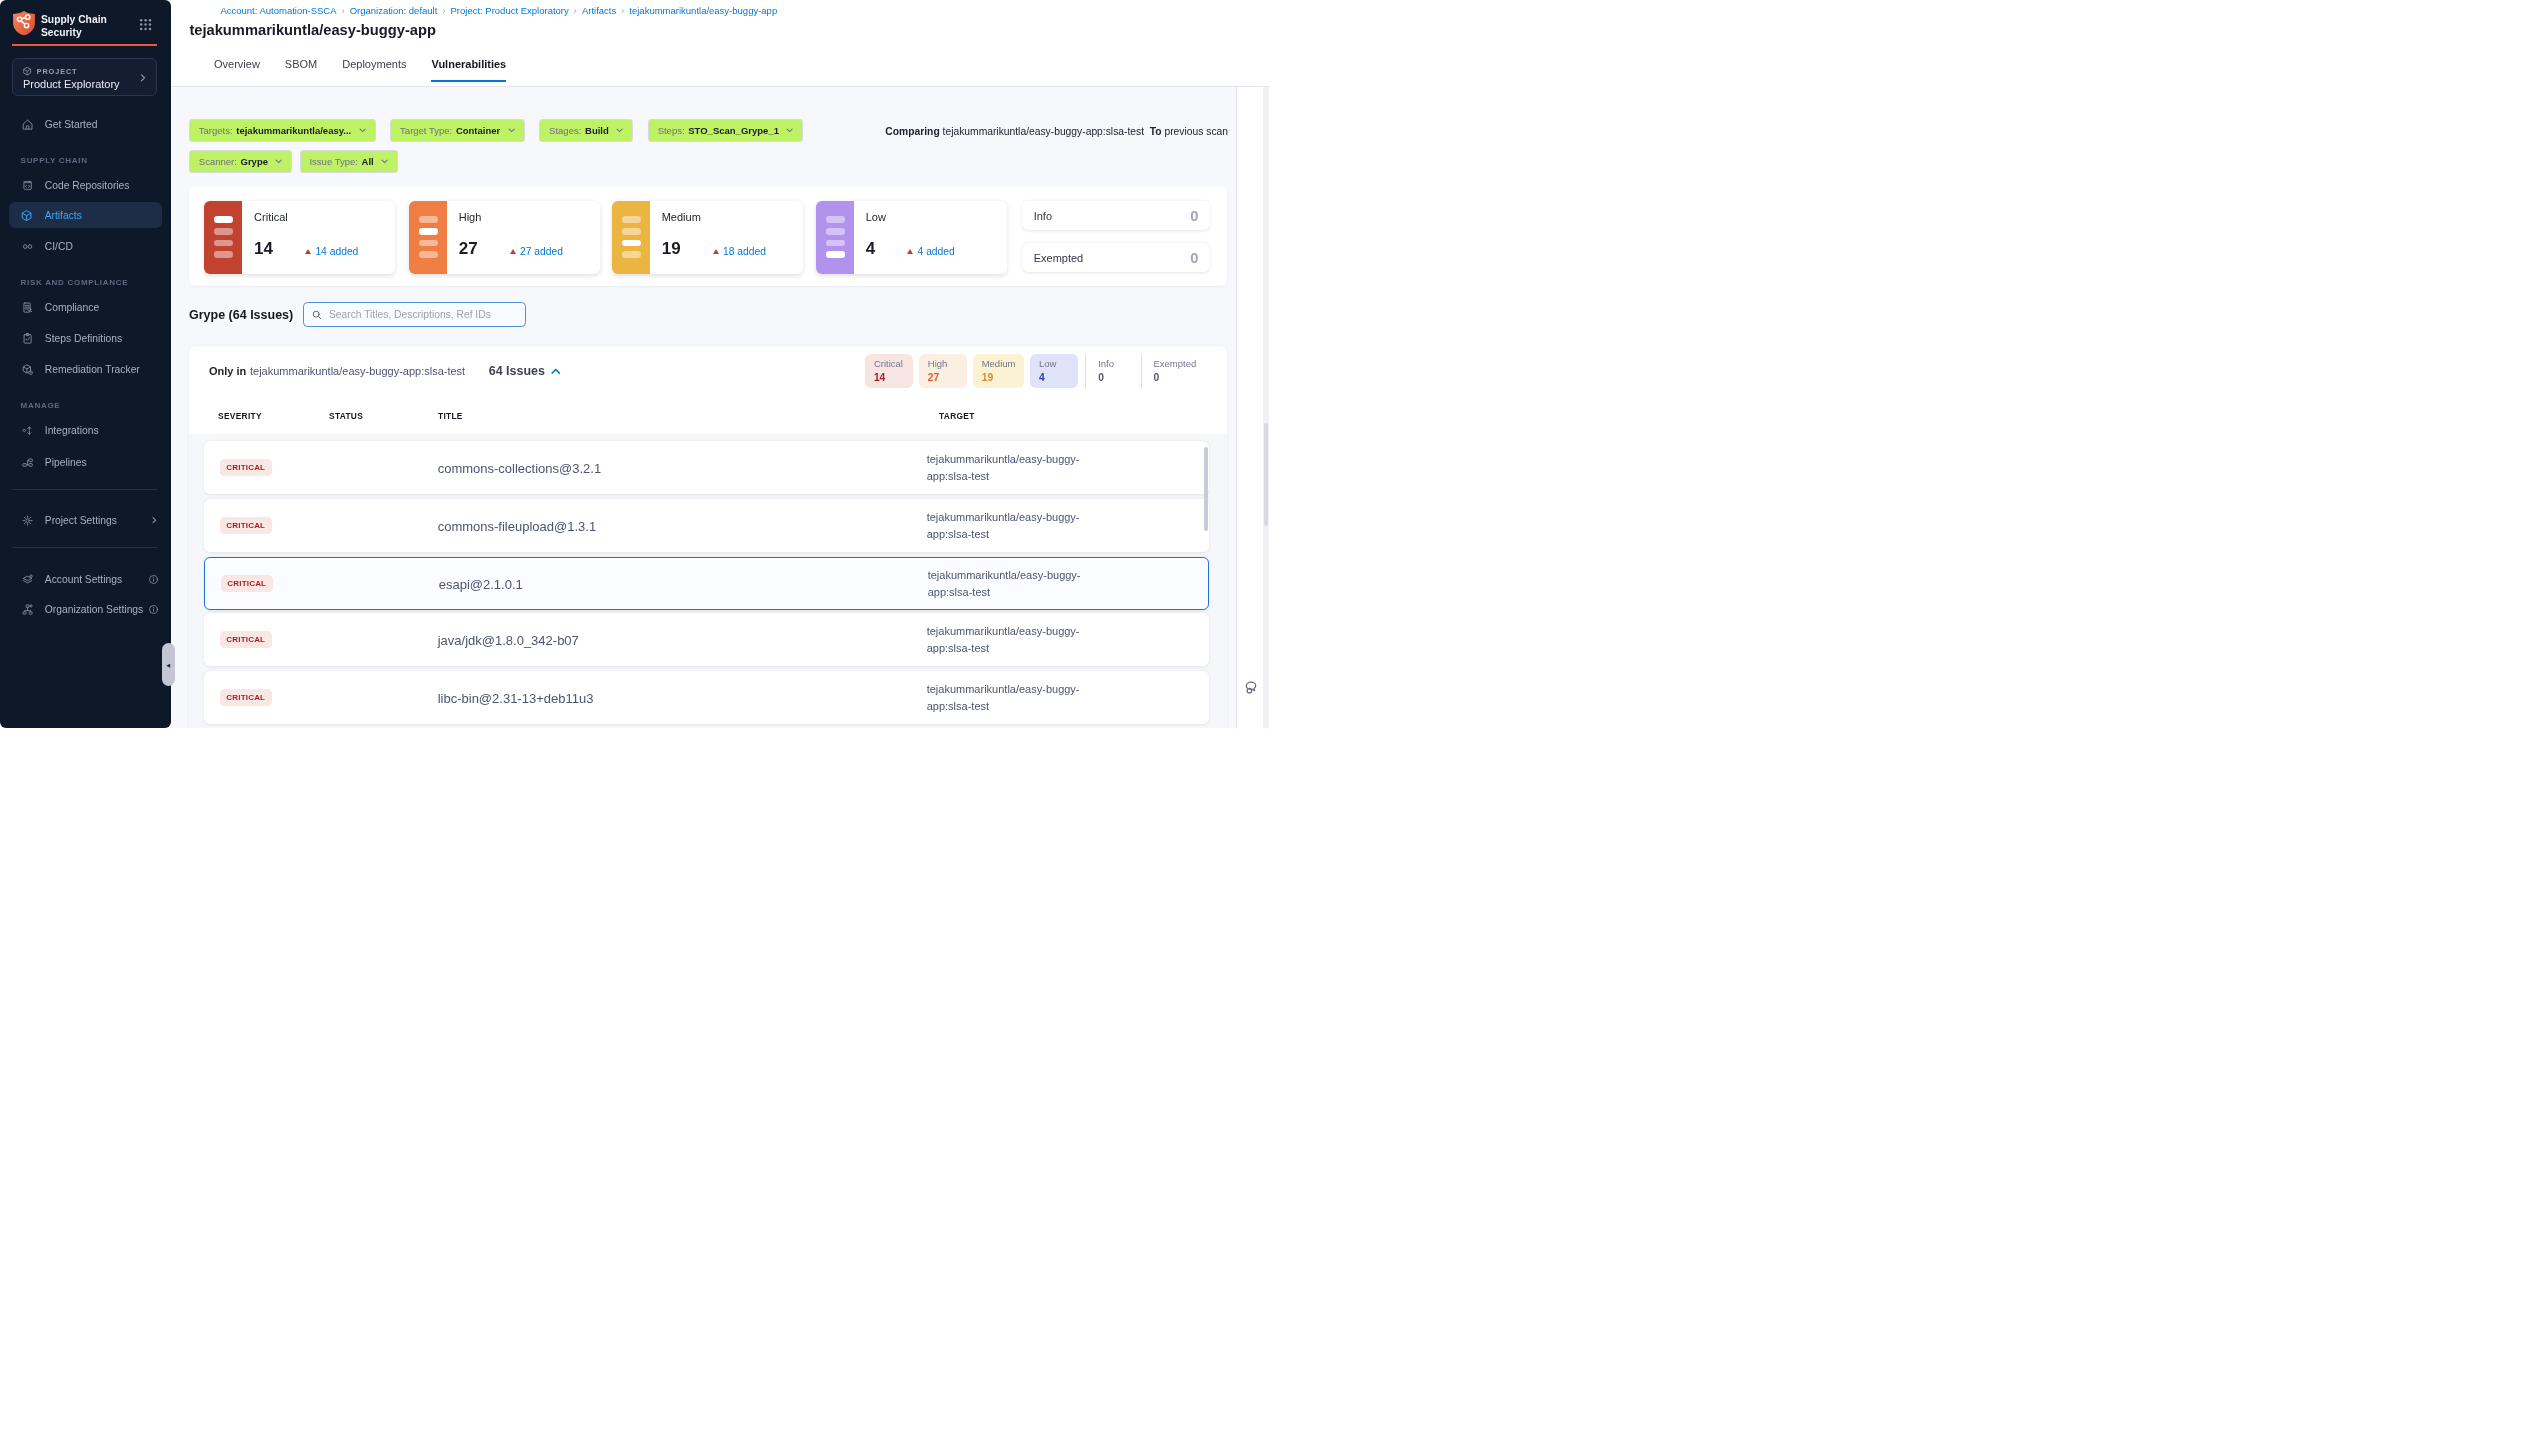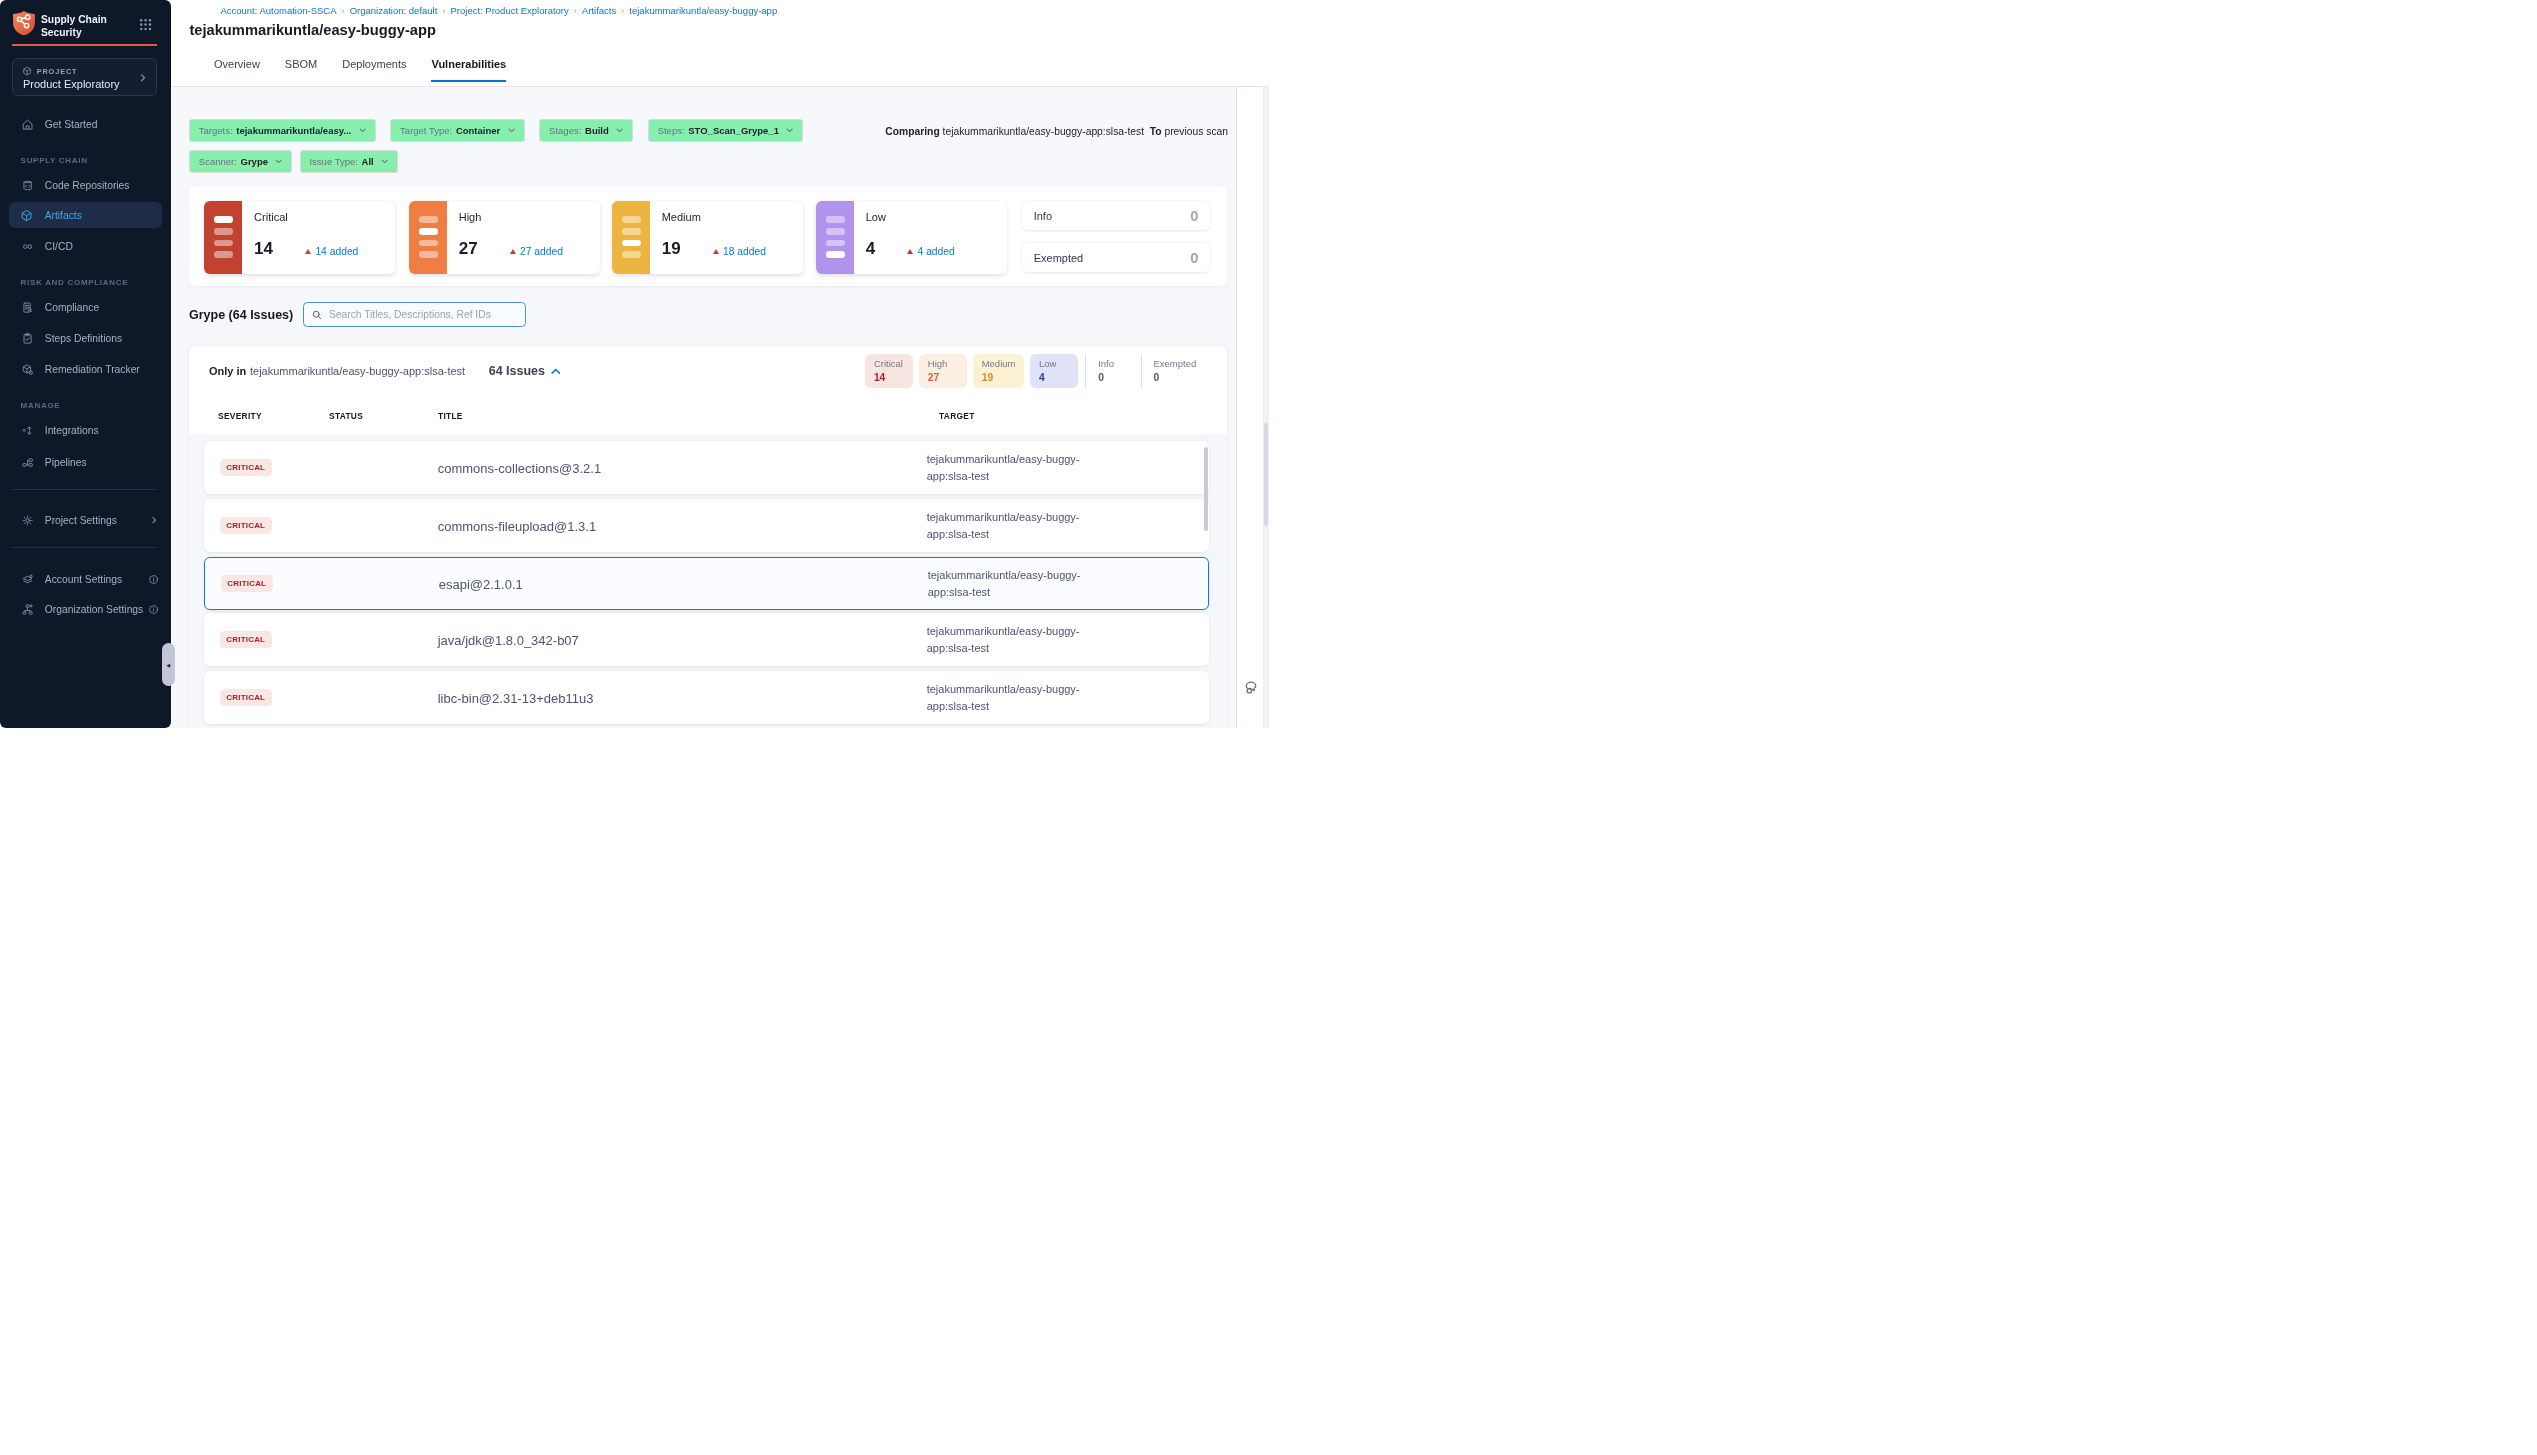--- a/index.html
+++ b/index.html
@@ -57,21 +57,21 @@
   
   .content-bg { position:absolute; left:171px; top:87px; width:1065px; height:641px; background:#F7F8FC; }
   .right-gutter { position:absolute; left:1236px; top:0; width:33px; height:728px; background:#fff;
     border-left:0.7px solid #E0E1EA; }
   .page-scroll-track { position:absolute; left:1263px; top:0; width:5.9px; height:728px; background:#F0F0F7; }
   .page-scroll-thumb { position:absolute; left:1264px; top:423px; width:4.4px; height:103px;
     background:#D7D8E3; border-radius:2.2px; cursor:grab; }
   .support-bubble { position:absolute; left:1242px; top:677px; color:#6A6D84; cursor:pointer; }
 
   .pill-row { position:absolute; display:flex; }
-  .pill { height:23px; background:#86efac; border:0.7px solid #D8D9E5; border-radius:3px;
+  .pill { height:23px; background:#bef264; border:0.7px solid #D8D9E5; border-radius:3px;
     display:flex; align-items:center; padding:0 8.8px; font-size:9.5px; cursor:pointer; white-space:nowrap; }
   .pill .lbl { color:#6D6F86; margin-right:3.7px; }
   .pill .val { color:#1D1D2C; font-weight:700; max-width:117px; overflow:hidden; text-overflow:ellipsis; }
   .pill .dd { margin-left:7.3px; color:#6D6F86; }
 
   .comparing { position:absolute; right:41px; top:126px; font-size:10.3px; color:#202230; }
   .comparing b { font-weight:700; }
 
   
   .cards-panel { position:absolute; left:189px; top:186px; width:1038px; height:100px;

